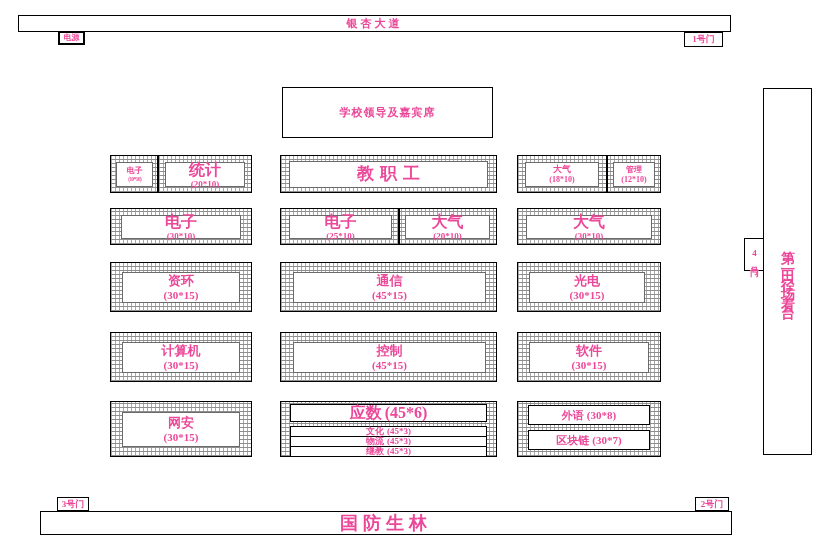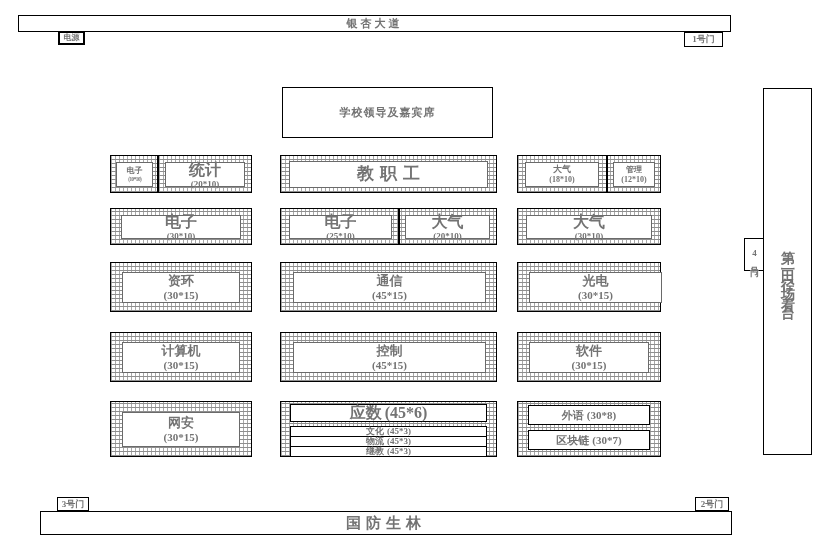--- a/index.html
+++ b/index.html
@@ -1,18 +1,18 @@
 <!DOCTYPE html>
 <html><head>
 <meta charset="utf-8">
 <style>
   html,body{margin:0;padding:0;background:#fff;}
   .canvas{
     position:relative;width:839px;height:541px;background:#fff;
-    font-family:"Liberation Serif","DejaVu Serif",serif;font-weight:bold;color:#737373;
+    font-family:"Liberation Serif","DejaVu Serif",serif;font-weight:bold;color:#ec4899;
     overflow:hidden;
   }
   .box{
     position:absolute;border:1px solid #000;background:#fff;box-sizing:border-box;
     display:flex;align-items:center;justify-content:center;line-height:1;
   }
   .hatch{
     position:absolute;border:1px solid #000;box-sizing:border-box;background-color:#fff;
     background-image:
       repeating-linear-gradient(0deg,#8f8f8f 0 1px,transparent 1px 4px),
@@ -33,21 +33,21 @@
   .inline-cap{margin-left:3px;}
   .f5{font-size:6px;letter-spacing:-0.5px;transform:scale(0.85);}
   .f7{font-size:8px;}
   .f8{font-size:8px;}
   .f9{font-size:9px;}
   .f10{font-size:16px;}
   .f11{font-size:11px;}
   .f12{font-size:13px;}
   .f16{font-size:17px;letter-spacing:6px;text-indent:6px;}
   .road-text{font-size:11px;letter-spacing:3px;}
-  .forest-text{font-size:15px;letter-spacing:5px;}
+  .forest-text{font-size:18px;letter-spacing:5px;}
   .vtext{
     writing-mode:vertical-rl;text-orientation:upright;
     display:flex;align-items:center;justify-content:center;
   }
   .stand-text{font-size:14px;letter-spacing:9px;}
   .gate4-text{font-size:9px;letter-spacing:1px;}
 </style>
 </head>
 <body>
 
@@ -134,21 +134,21 @@
   </div>
 
   <div class="hatch" style="left:280px;top:262px;width:217px;height:50px">
     <div class="panel" style="left:12px;top:9px;width:193px;height:31px">
       <div class="f12">通信</div>
       <div class="f11">(45*15)</div>
     </div>
   </div>
 
   <div class="hatch" style="left:517px;top:262px;width:144px;height:50px">
-    <div class="panel" style="left:11px;top:9px;width:133px;height:31px">
+    <div class="panel" style="left:11px;top:9px;width:116px;height:31px">
       <div class="f12">光电</div>
       <div class="f11">(30*15)</div>
     </div>
   </div>
 
   <div class="hatch" style="left:110px;top:332px;width:142px;height:50px">
     <div class="panel" style="left:11px;top:9px;width:118px;height:31px">
       <div class="f12">计算机</div>
       <div class="f11">(30*15)</div>
     </div>

